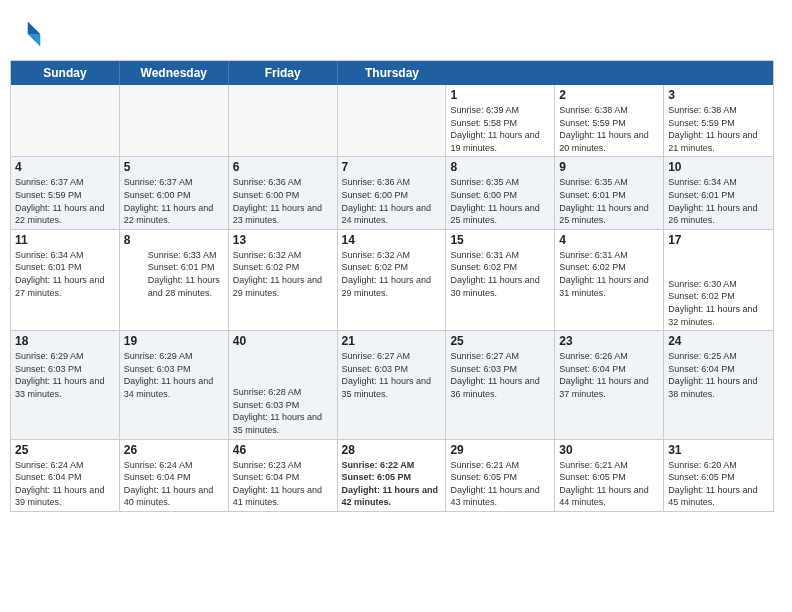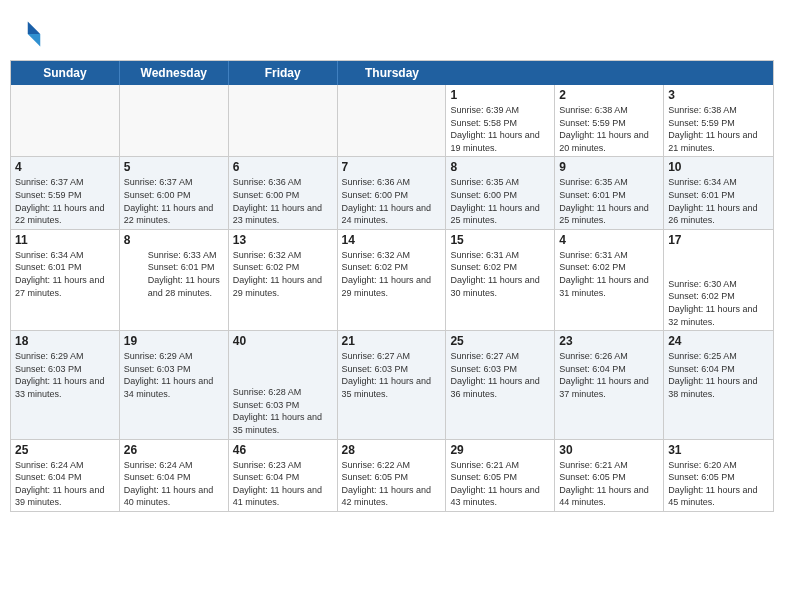--- a/index.html
+++ b/index.html
@@ -311,21 +311,21 @@
 Daylight: 11 hours and 40 minutes.</div>
           </div>
           <div class="cal-cell">
             <div class="day-num">46</div>
             <div class="cell-info" style="white-space: pre-line;">Sunrise: 6:23 AM
 Sunset: 6:04 PM
 Daylight: 11 hours and 41 minutes.</div>
           </div>
           <div class="cal-cell">
             <div class="day-num">28</div>
-            <div class="cell-info" style="white-space: pre-line;">Sunrise: 6:22 AM
+            <div class="cell-info" style="white-space: pre-line; font-weight: bold;">Sunrise: 6:22 AM
 Sunset: 6:05 PM
 Daylight: 11 hours and 42 minutes.</div>
           </div>
           <div class="cal-cell">
             <div class="day-num">29</div>
             <div class="cell-info" style="white-space: pre-line;">Sunrise: 6:21 AM
 Sunset: 6:05 PM
 Daylight: 11 hours and 43 minutes.</div>
           </div>
           <div class="cal-cell">

